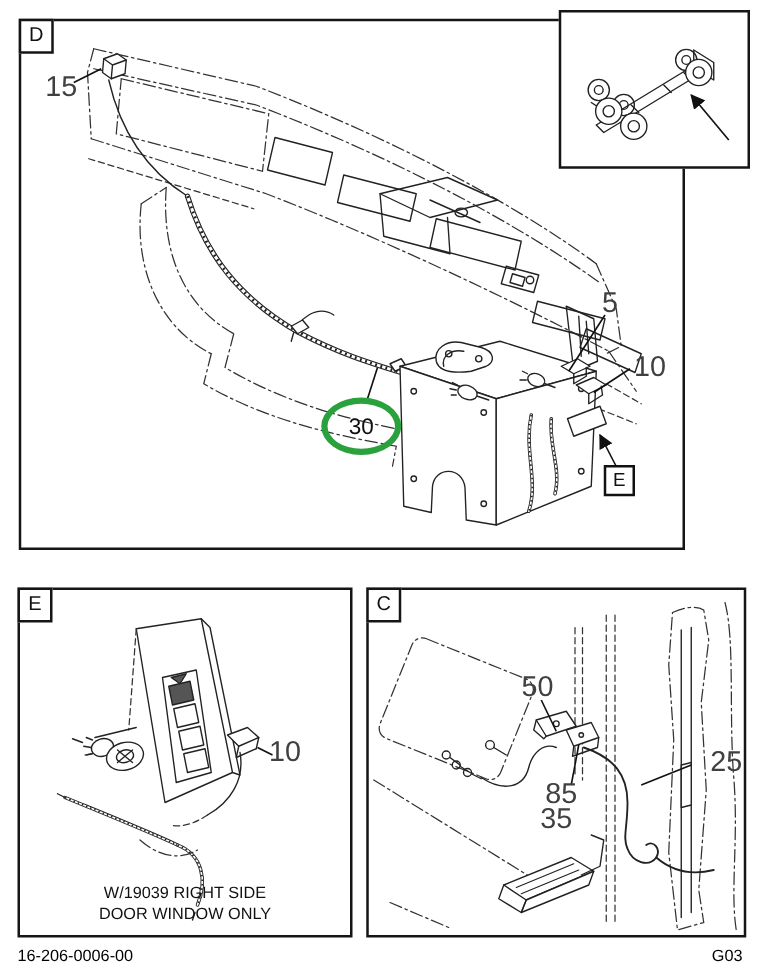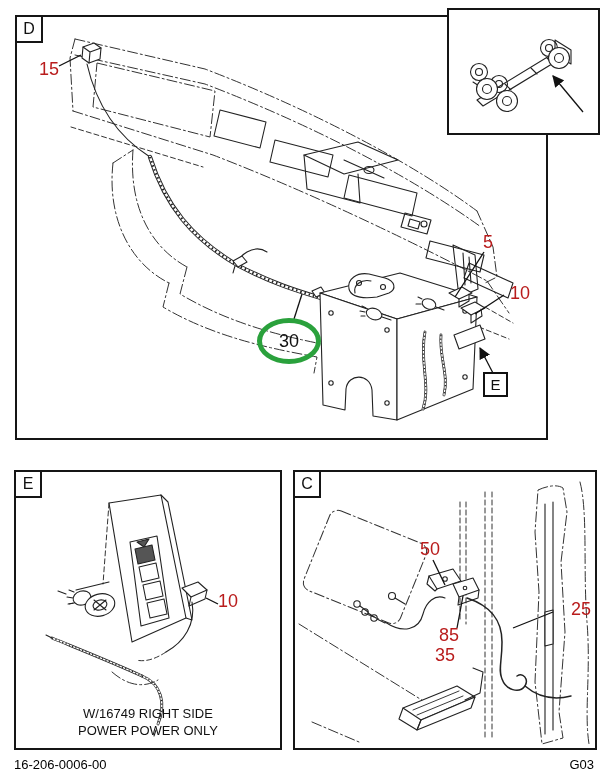--- a/index.html
+++ b/index.html
@@ -3,22 +3,22 @@
 <meta charset="utf-8">
 <style>
   html,body{margin:0;padding:0;background:#fff;}
   .page{position:relative;width:610px;height:777px;background:#fff;overflow:hidden;
         font-family:"Liberation Sans","DejaVu Sans",sans-serif;color:#111;}
   .panel{position:absolute;border:2px solid #151515;background:#fff;box-sizing:border-box;}
   .panel svg{position:absolute;left:0;top:0;}
   .corner{position:absolute;left:-2px;top:-2px;width:24px;height:24px;border:2px solid #151515;
           background:#fff;display:flex;align-items:center;justify-content:center;
           font-size:16px;line-height:1;z-index:4;}
-  .callout{position:absolute;transform:translate(-50%,-50%);font-size:18px;line-height:1;
-           color:#b91c1c;z-index:3;white-space:nowrap;}
+  .callout{position:absolute;transform:translate(-50%,-50%);font-size:23px;line-height:1;
+           color:#404040;z-index:3;white-space:nowrap;}
   .refbox{position:absolute;width:21px;height:21px;border:2px solid #111;background:#fff;
           display:flex;align-items:center;justify-content:center;font-size:15px;z-index:3;}
   .c20{position:absolute;left:240px;top:301px;width:54px;height:36px;
        border:5px solid var(--highlight,#2aa13c);border-radius:50%;background:transparent;
        display:flex;align-items:center;justify-content:center;font-size:18px;z-index:3;}
   .caption{position:absolute;left:0;right:0;text-align:center;font-size:13px;line-height:1.3;
            color:#111;z-index:3;}
   .footer{position:absolute;font-size:13px;color:#000000;}
   .inset{position:absolute;left:447px;top:8px;width:153px;height:127px;border:2px solid #151515;
          background:#fff;box-sizing:border-box;z-index:5;}
@@ -255,22 +255,22 @@
         <path class="sl" d="M36,166 l-6,-3 M140,258 l-2,6"></path>
         <path class="ph" d="M96,200 C112,214 128,216 142,208"></path>
       </g>
       <path class="ld" d="M202,132 L190,126"></path>
     </svg>
     <div class="corner">
         <span>E</span>
       </div>
     <div class="callout" style="left:212px;top:129px;">10</div>
     <div class="caption" style="bottom:8px;">
-      <div>W/16749 RIGHT SIDE</div>
-      <div>POWER POWER ONLY</div>
+      <div>W/19039 RIGHT SIDE</div>
+      <div>DOOR WINDOW ONLY</div>
     </div>
   </section>
 
   <section class="panel" style="left:293px;top:470px;width:304px;height:280px;">
     <svg width="300" height="276" viewBox="0 0 300 276">
       <g>
         <g transform="rotate(22 70 95)">
             <rect x="18" y="52" width="104" height="86" rx="9" class="ph"></rect>
           </g>
         <path class="ph" d="M4,152 L130,230"></path>

